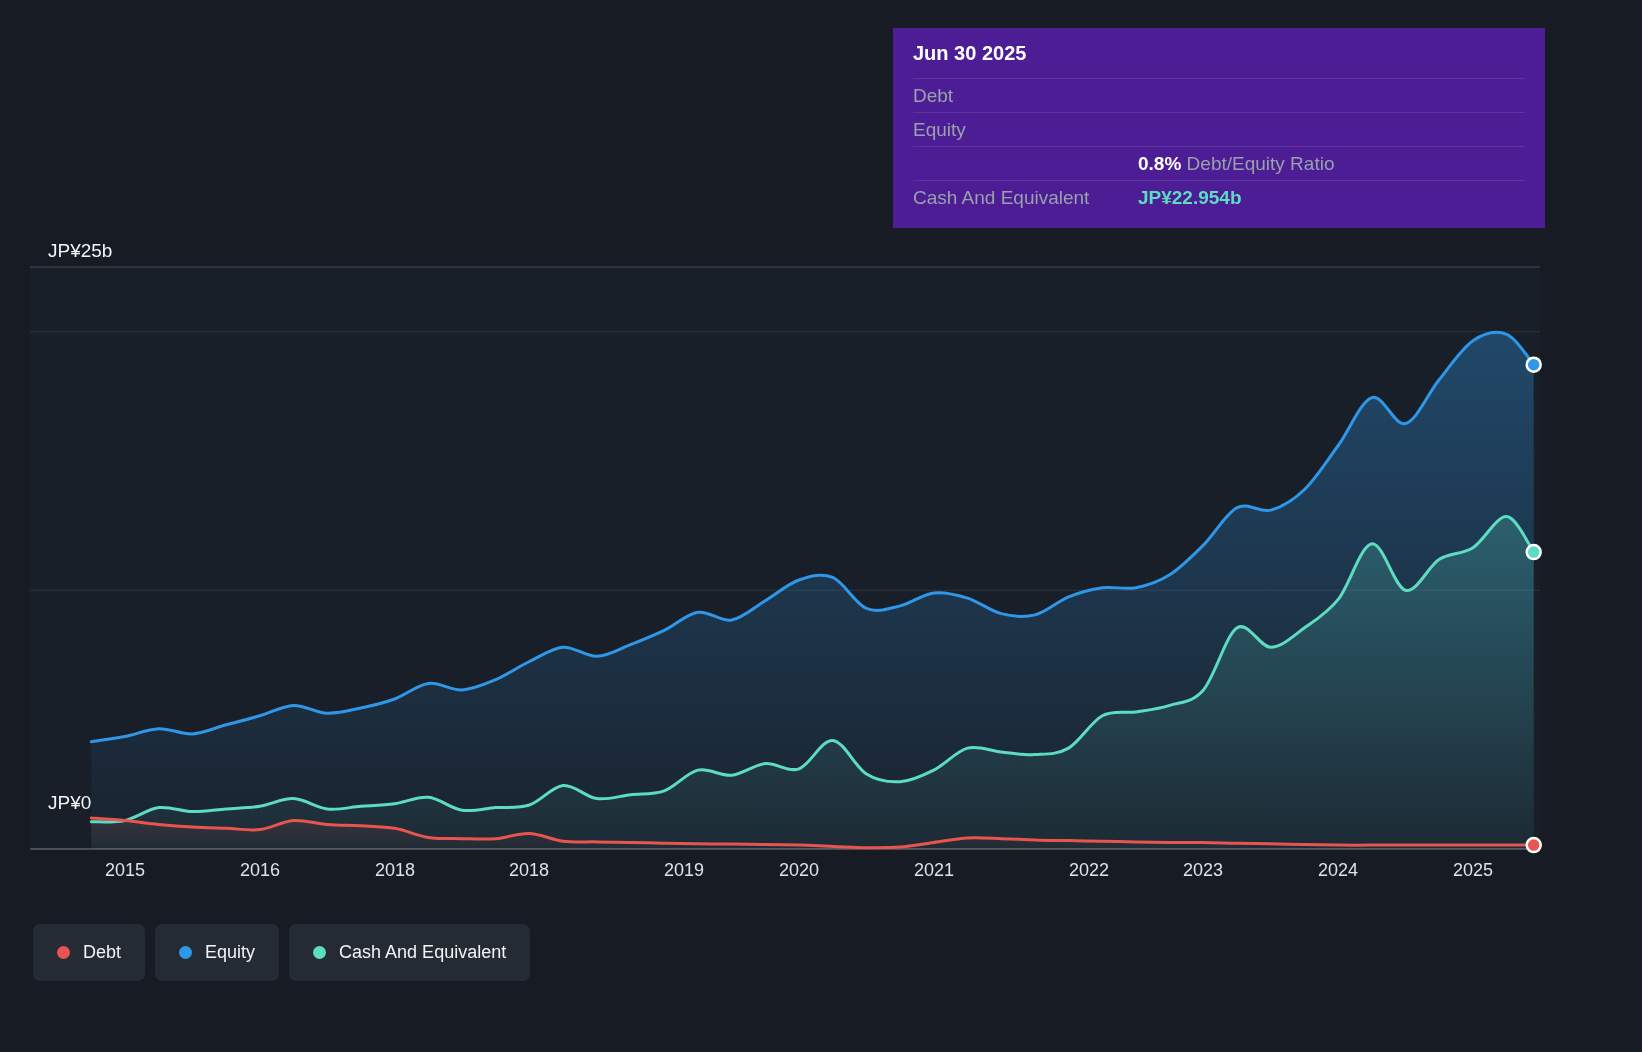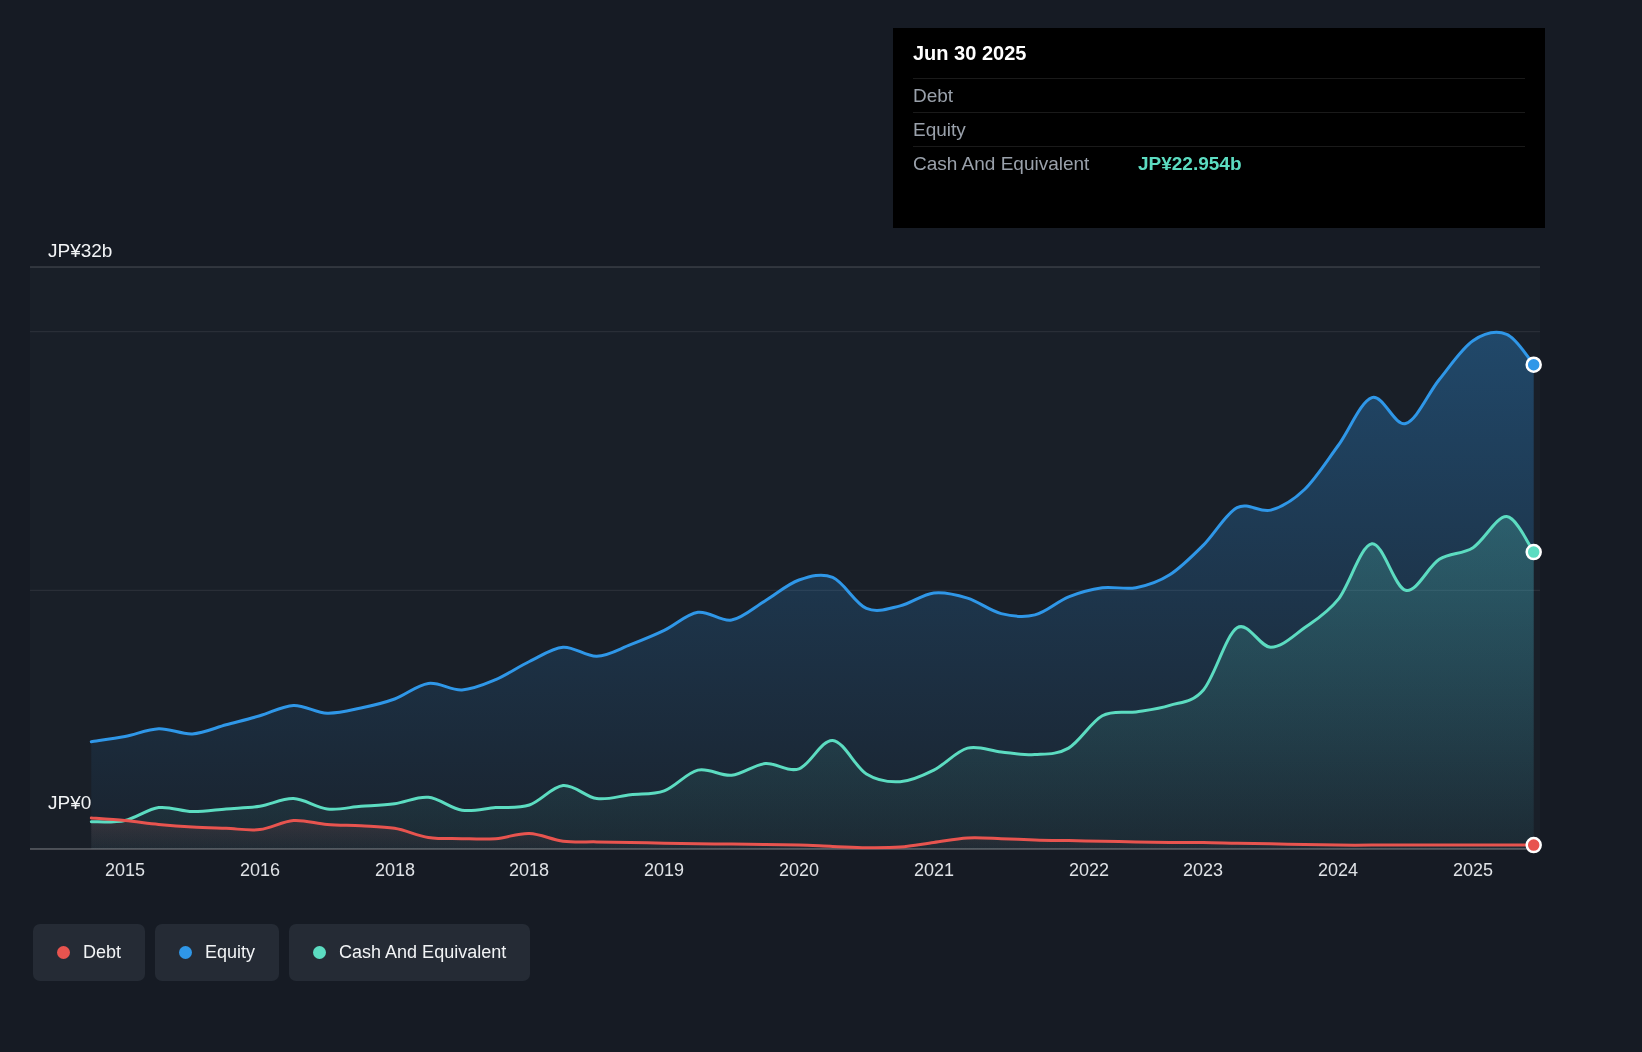--- a/index.html
+++ b/index.html
@@ -14,21 +14,21 @@
   .y-label{position:absolute;left:48px;font-size:19px;color:#f2f4f6;}
   .y-label.top{top:240px;}
   .y-label.bottom{top:792px;}
   .xlabel{
     position:absolute;top:860px;width:80px;text-align:center;
     font-size:18px;color:#dfe2e6;
   }
   
   .tooltip{
     position:absolute;left:893px;top:28px;width:652px;height:200px;
-    background:#000000;box-sizing:border-box;padding:0 20px;
+    background:#4c1d95;box-sizing:border-box;padding:0 20px;
   }
   .tt-title{
     height:50px;display:flex;align-items:center;
     font-size:20px;font-weight:700;color:#ffffff;
   }
   .tt-row{
     height:33px;display:grid;grid-template-columns:225px 1fr;align-items:center;
     border-top:1px solid rgba(255,255,255,0.10);
     font-size:19px;
   }
@@ -96,44 +96,48 @@
         <path d="M91.3,821.8C96.9,821.6 113.8,822.9 125.0,820.5C136.2,818.2 147.5,809.1 158.7,807.6C169.9,806.1 181.2,811.3 192.4,811.5C203.6,811.7 214.9,809.8 226.1,808.9C237.3,808.0 248.6,808.0 259.8,806.3C271.0,804.6 282.3,798.1 293.5,798.6C304.7,799.0 316.0,807.6 327.2,808.9C338.4,810.2 349.7,807.2 360.9,806.3C372.1,805.5 383.4,805.2 394.6,803.7C405.8,802.2 417.1,796.2 428.3,797.3C439.5,798.3 450.8,808.5 462.0,810.2C473.2,811.9 484.5,808.5 495.7,807.6C506.9,806.8 518.2,808.7 529.4,805.0C540.6,801.4 551.9,786.7 563.1,785.6C574.3,784.5 585.6,797.1 596.8,798.6C608.0,800.1 619.3,796.0 630.5,794.7C641.7,793.4 653.0,794.9 664.2,790.8C675.4,786.7 686.7,772.7 697.9,770.1C709.1,767.5 720.4,776.4 731.6,775.3C742.8,774.2 754.1,764.7 765.3,763.6C776.5,762.6 787.8,772.7 799.0,768.8C810.2,764.9 821.5,739.5 832.7,740.4C843.9,741.2 855.2,767.1 866.4,774.0C877.6,780.9 888.9,782.4 900.1,781.7C911.3,781.1 922.6,775.7 933.8,770.1C945.0,764.5 956.3,751.1 967.5,748.1C978.7,745.1 990.0,750.9 1001.2,752.0C1012.4,753.1 1023.7,755.2 1034.9,754.6C1046.1,753.9 1057.4,754.6 1068.6,748.1C1079.8,741.7 1091.1,721.8 1102.3,715.8C1113.5,709.8 1124.8,713.6 1136.0,711.9C1147.2,710.2 1158.5,709.1 1169.7,705.4C1180.9,701.8 1192.2,702.9 1203.4,689.9C1214.6,677.0 1225.9,635.0 1237.1,627.8C1248.3,620.7 1259.6,647.2 1270.8,647.2C1282.0,647.2 1293.3,635.8 1304.5,627.8C1315.7,619.9 1327.0,613.4 1338.2,599.4C1349.4,585.4 1360.7,545.3 1371.9,543.8C1383.1,542.3 1394.4,587.7 1405.6,590.3C1416.8,592.9 1428.1,566.4 1439.3,559.3C1450.5,552.2 1461.8,554.8 1473.0,547.7C1484.2,540.5 1496.6,515.9 1506.7,516.6C1516.8,517.4 1529.2,546.2 1533.7,552.1" class="line-cash"></path>
         <path d="M91.3,818.0C96.9,818.4 113.8,819.5 125.0,820.5C136.2,821.6 147.5,823.3 158.7,824.4C169.9,825.5 181.2,826.4 192.4,827.0C203.6,827.7 214.9,827.9 226.1,828.3C237.3,828.7 248.6,830.9 259.8,829.6C271.0,828.3 282.3,821.4 293.5,820.5C304.7,819.7 316.0,823.6 327.2,824.4C338.4,825.3 349.7,825.1 360.9,825.7C372.1,826.4 383.4,826.4 394.6,828.3C405.8,830.2 417.1,835.6 428.3,837.4C439.5,839.1 450.8,838.4 462.0,838.7C473.2,838.9 484.5,839.5 495.7,838.7C506.9,837.8 518.2,833.0 529.4,833.5C540.6,833.9 551.9,839.8 563.1,841.2C574.3,842.6 585.6,841.7 596.8,841.9C608.0,842.1 619.3,842.3 630.5,842.5C641.7,842.7 653.0,843.0 664.2,843.2C675.4,843.4 686.7,843.7 697.9,843.8C709.1,844.0 720.4,844.0 731.6,844.1C742.8,844.2 754.1,844.3 765.3,844.5C776.5,844.6 787.8,844.8 799.0,845.1C810.2,845.4 821.5,846.0 832.7,846.4C843.9,846.8 855.2,847.6 866.4,847.7C877.6,847.8 888.9,847.9 900.1,847.1C911.3,846.2 922.6,844.0 933.8,842.5C945.0,841.0 956.3,838.7 967.5,838.0C978.7,837.4 990.0,838.3 1001.2,838.7C1012.4,839.0 1023.7,839.6 1034.9,839.9C1046.1,840.3 1057.4,840.4 1068.6,840.6C1079.8,840.8 1091.1,841.0 1102.3,841.2C1113.5,841.5 1124.8,841.7 1136.0,841.9C1147.2,842.1 1158.5,842.4 1169.7,842.5C1180.9,842.6 1192.2,842.4 1203.4,842.5C1214.6,842.6 1225.9,843.0 1237.1,843.2C1248.3,843.4 1259.6,843.6 1270.8,843.8C1282.0,844.0 1293.3,844.3 1304.5,844.5C1315.7,844.7 1327.0,845.0 1338.2,845.1C1349.4,845.2 1360.7,845.1 1371.9,845.1C1383.1,845.1 1394.4,845.1 1405.6,845.1C1416.8,845.1 1428.1,845.1 1439.3,845.1C1450.5,845.1 1461.8,845.1 1473.0,845.1C1484.2,845.1 1496.6,845.1 1506.7,845.1C1516.8,845.1 1529.2,845.1 1533.7,845.1" class="line-debt"></path>
       </g>
     <g id="marker-group">
         <circle cx="1533.7" cy="364.7" r="7" class="mark" style="fill: var(--c-equity);"></circle>
         <circle cx="1533.7" cy="552.1" r="7" class="mark" style="fill: var(--c-cash);"></circle>
         <circle cx="1533.7" cy="845.1" r="7" class="mark" style="fill: var(--c-debt);"></circle>
       </g>
   </svg>
 
-  <div class="y-label top">JP¥32b</div>
+  <div class="y-label top">JP¥25b</div>
   <div class="y-label bottom">JP¥0</div>
 
   <div id="x-axis-labels">
       <div class="xlabel" style="left: 85px;">2015</div>
       <div class="xlabel" style="left: 220px;">2016</div>
       <div class="xlabel" style="left: 355px;">2018</div>
       <div class="xlabel" style="left: 489px;">2018</div>
-      <div class="xlabel" style="left: 624px;">2019</div>
+      <div class="xlabel" style="left: 624px; text-align: right;">2019</div>
       <div class="xlabel" style="left: 759px;">2020</div>
       <div class="xlabel" style="left: 894px;">2021</div>
       <div class="xlabel" style="left: 1029px; text-align: right;">2022</div>
       <div class="xlabel" style="left: 1163px;">2023</div>
       <div class="xlabel" style="left: 1298px;">2024</div>
       <div class="xlabel" style="left: 1433px;">2025</div>
     </div>
 
   <div class="tooltip">
     <div class="tt-title">Jun 30 2025</div>
     <div class="tt-row">
       <span class="tt-label">Debt</span>
     </div>
     <div class="tt-row">
       <span class="tt-label">Equity</span>
+    </div>
+    <div class="tt-row">
+      <span class="tt-label"></span>
+      <span class="tt-ratio"><b>0.8%</b> <span class="tt-ratio-label">Debt/Equity Ratio</span></span>
     </div>
     <div class="tt-row">
       <span class="tt-label">Cash And Equivalent</span>
       <span class="tt-value v-cash">JP¥22.954b</span>
     </div>
   </div>
 
   <div class="legend">
     <div class="legend-chip">
       <span class="dot" style="background:var(--c-debt)"></span>

